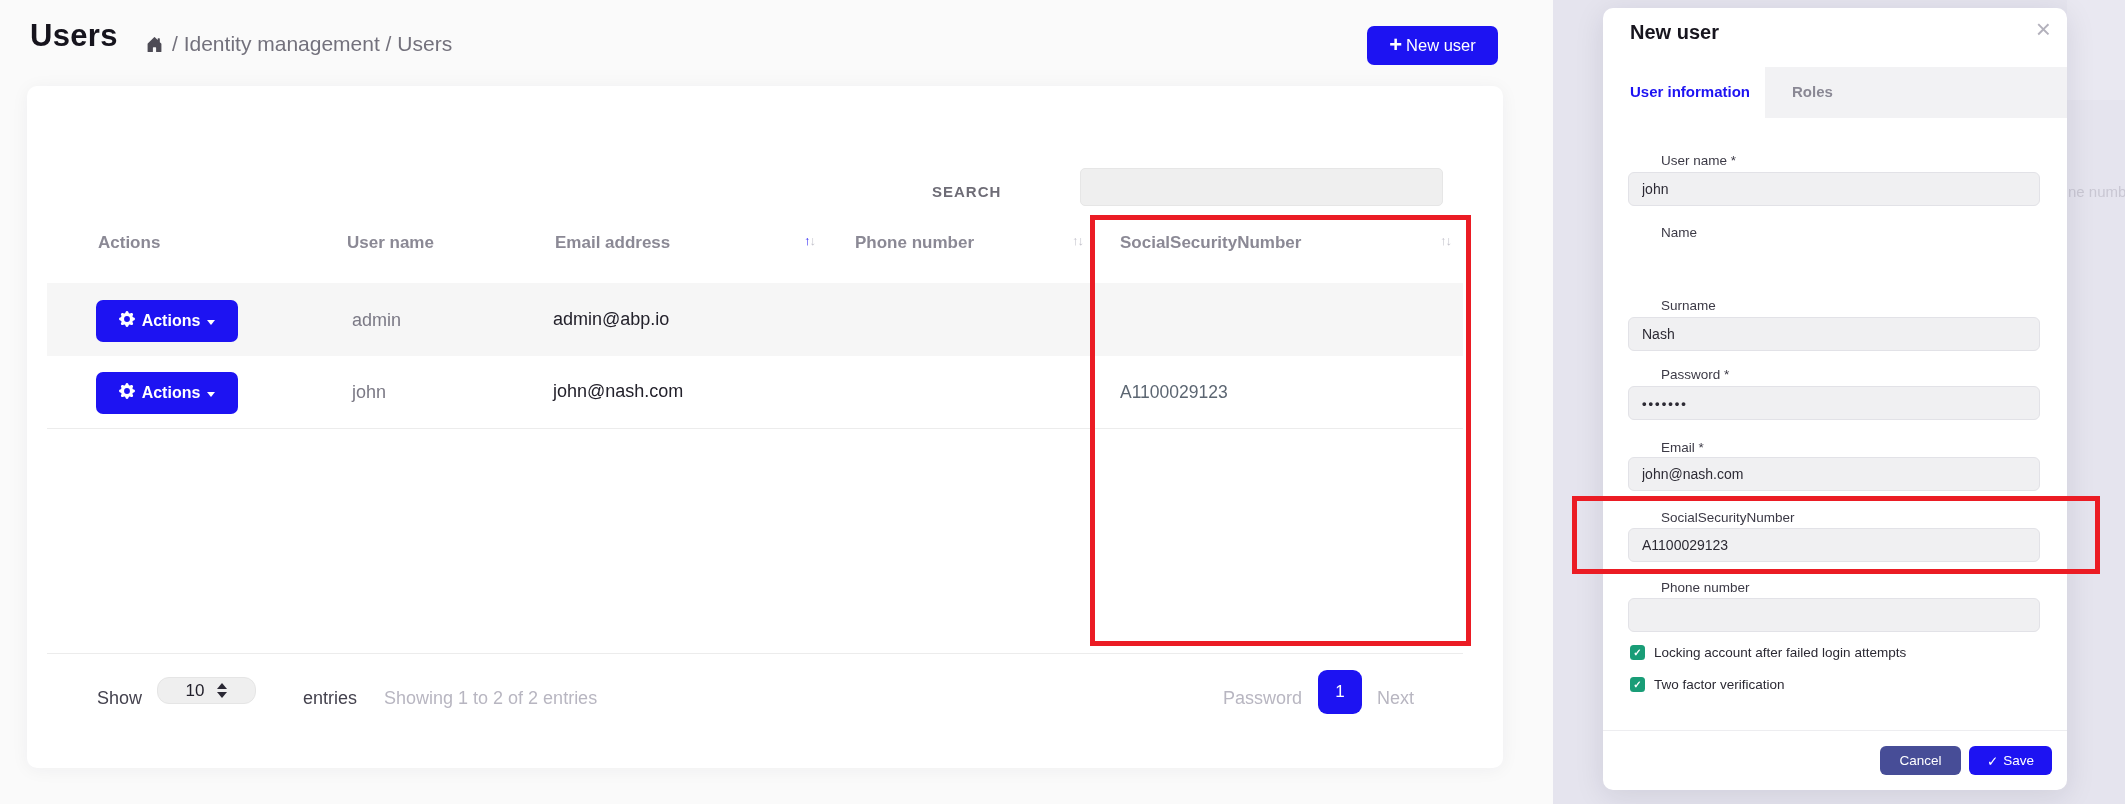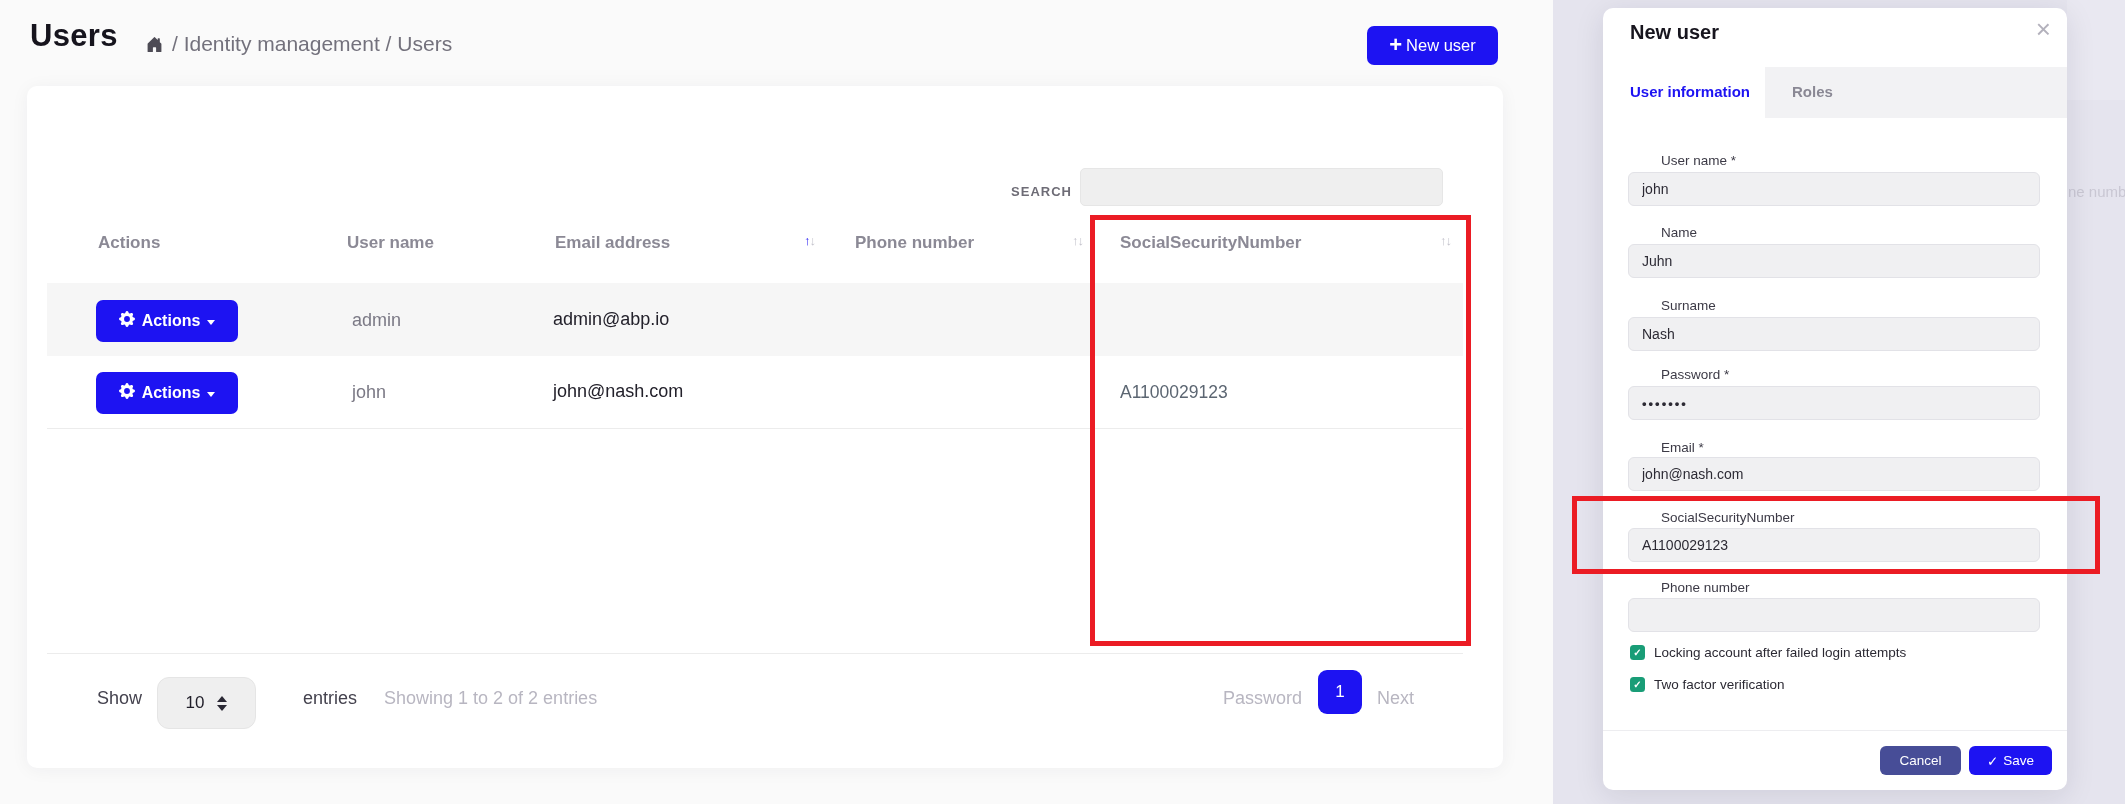--- a/index.html
+++ b/index.html
@@ -21,21 +21,21 @@
   
   .page-title{position:absolute;left:30px;top:18px;font-size:31px;font-weight:800;color:#16141d;letter-spacing:.3px;}
   .breadcrumb{position:absolute;left:146px;top:32px;display:flex;align-items:center;gap:9px;color:#73717c;font-size:21px;}
   .breadcrumb svg{display:block;}
   .new-user-btn{position:absolute;left:1367px;top:26px;width:131px;height:39px;background:var(--primary);
     color:#fff;border:none;border-radius:7px;font-size:16.5px;font-weight:500;display:flex;align-items:center;justify-content:center;gap:4px;cursor:pointer;font-family:inherit;}
   .new-user-btn .plus{font-size:22px;font-weight:700;line-height:1;margin-top:-2px;}
   
   .card{position:absolute;left:27px;top:86px;width:1476px;height:682px;background:#fff;border-radius:10px;
     box-shadow:0 2px 18px rgba(30,30,60,.05);}
-  .search-label{position:absolute;left:905px;top:88px;width:140px;text-align:right;font-size:13px;font-weight:700;
+  .search-label{position:absolute;left:905px;top:88px;width:140px;text-align:left;font-size:15px;font-weight:700;
     letter-spacing:1px;color:#6e6c76;line-height:36px;}
   .search-input{position:absolute;left:1053px;top:82px;width:363px;height:38px;background:#efefef;border:1px solid #e6e6e6;
     border-radius:5px;font-family:inherit;font-size:15px;padding:0 12px;color:#2c2a34;outline:none;}
   
   .th{position:absolute;top:147px;font-size:17px;font-weight:700;color:var(--gray-text);}
   .sort{display:inline-flex;font-size:13px;font-weight:400;}
   .sort .up{color:#c3c2cb}.sort .down{color:#c3c2cb;margin-left:-1px}
   .sort.active .up{color:var(--primary)}
   .row-bg{position:absolute;left:20px;width:1416px;height:73px;}
   .row-bg.r1{top:197px;background:#f6f6f6;}
@@ -44,21 +44,21 @@
     border-radius:7px;font-size:16px;font-weight:600;display:flex;align-items:center;justify-content:center;gap:7px;cursor:pointer;font-family:inherit;}
   .actions-btn .caret{width:0;height:0;border-left:4.5px solid transparent;border-right:4.5px solid transparent;border-top:5px solid #fff;margin-top:2px;}
   .cell{position:absolute;font-size:18px;}
   .cell.uname{color:#7b7985;}
   .cell.email{color:#23212b;}
   .cell.ssn{color:#5c6672;font-size:17.5px;}
   
   .table-divider{position:absolute;left:20px;top:567px;width:1416px;height:1px;background:#ececec;}
   .pg-text{position:absolute;top:602px;font-size:18px;}
   .dark{color:#44424e;}.mut{color:var(--muted);text-align:right;}
-  .page-size{position:absolute;left:130px;top:591px;width:99px;height:52px;background:#efefef;border:1px solid #e5e5e5;border-radius:12px;
+  .page-size{position:absolute;left:130px;top:591px;width:99px;height:27px;background:#efefef;border:1px solid #e5e5e5;border-radius:12px;
     display:flex;align-items:center;justify-content:center;gap:13px;cursor:pointer;}
   .page-size .num{font-size:17px;color:#201e29;}
   .stepper{display:flex;flex-direction:column;gap:3px;}
   .stepper i{width:0;height:0;border-left:5px solid transparent;border-right:5px solid transparent;display:block;}
   .stepper .tup{border-bottom:6px solid #2a2834;}
   .stepper .tdn{border-top:6px solid #2a2834;}
   .page-box{position:absolute;left:1291px;top:584px;width:44px;height:44px;background:var(--primary);color:#fff;border-radius:9px;
     display:flex;align-items:center;justify-content:center;font-size:17px;cursor:pointer;}
   
   .overlay{position:absolute;left:1553px;top:0;width:572px;height:804px;background:#e5e4ee;overflow:hidden;}
@@ -192,21 +192,20 @@
   <div class="tabbar">
     <div class="tab-active-bg"></div>
     <div class="tab active">User information</div>
     <div class="tab inactive">Roles</div>
   </div>
 
   <div class="f-label" style="top:145px;">User name *</div>
   <input class="f-input" style="top: 164px;" type="text" value="john">
 
   <div class="f-label" style="top:217px;">Name</div>
-  <input class="f-input" style="top: 236px;" type="text" value="Juhn">
 
   <div class="f-label" style="top:290px;">Surname</div>
   <input class="f-input" style="top: 309px;" type="text" value="Nash">
 
   <div class="f-label" style="top:359px;">Password *</div>
   <input class="f-input password" style="top: 378px;" type="text" value="•••••••">
 
   <div class="f-label" style="top:432px;">Email *</div>
   <input class="f-input" style="top: 449px;" type="text" value="john@nash.com">
 

